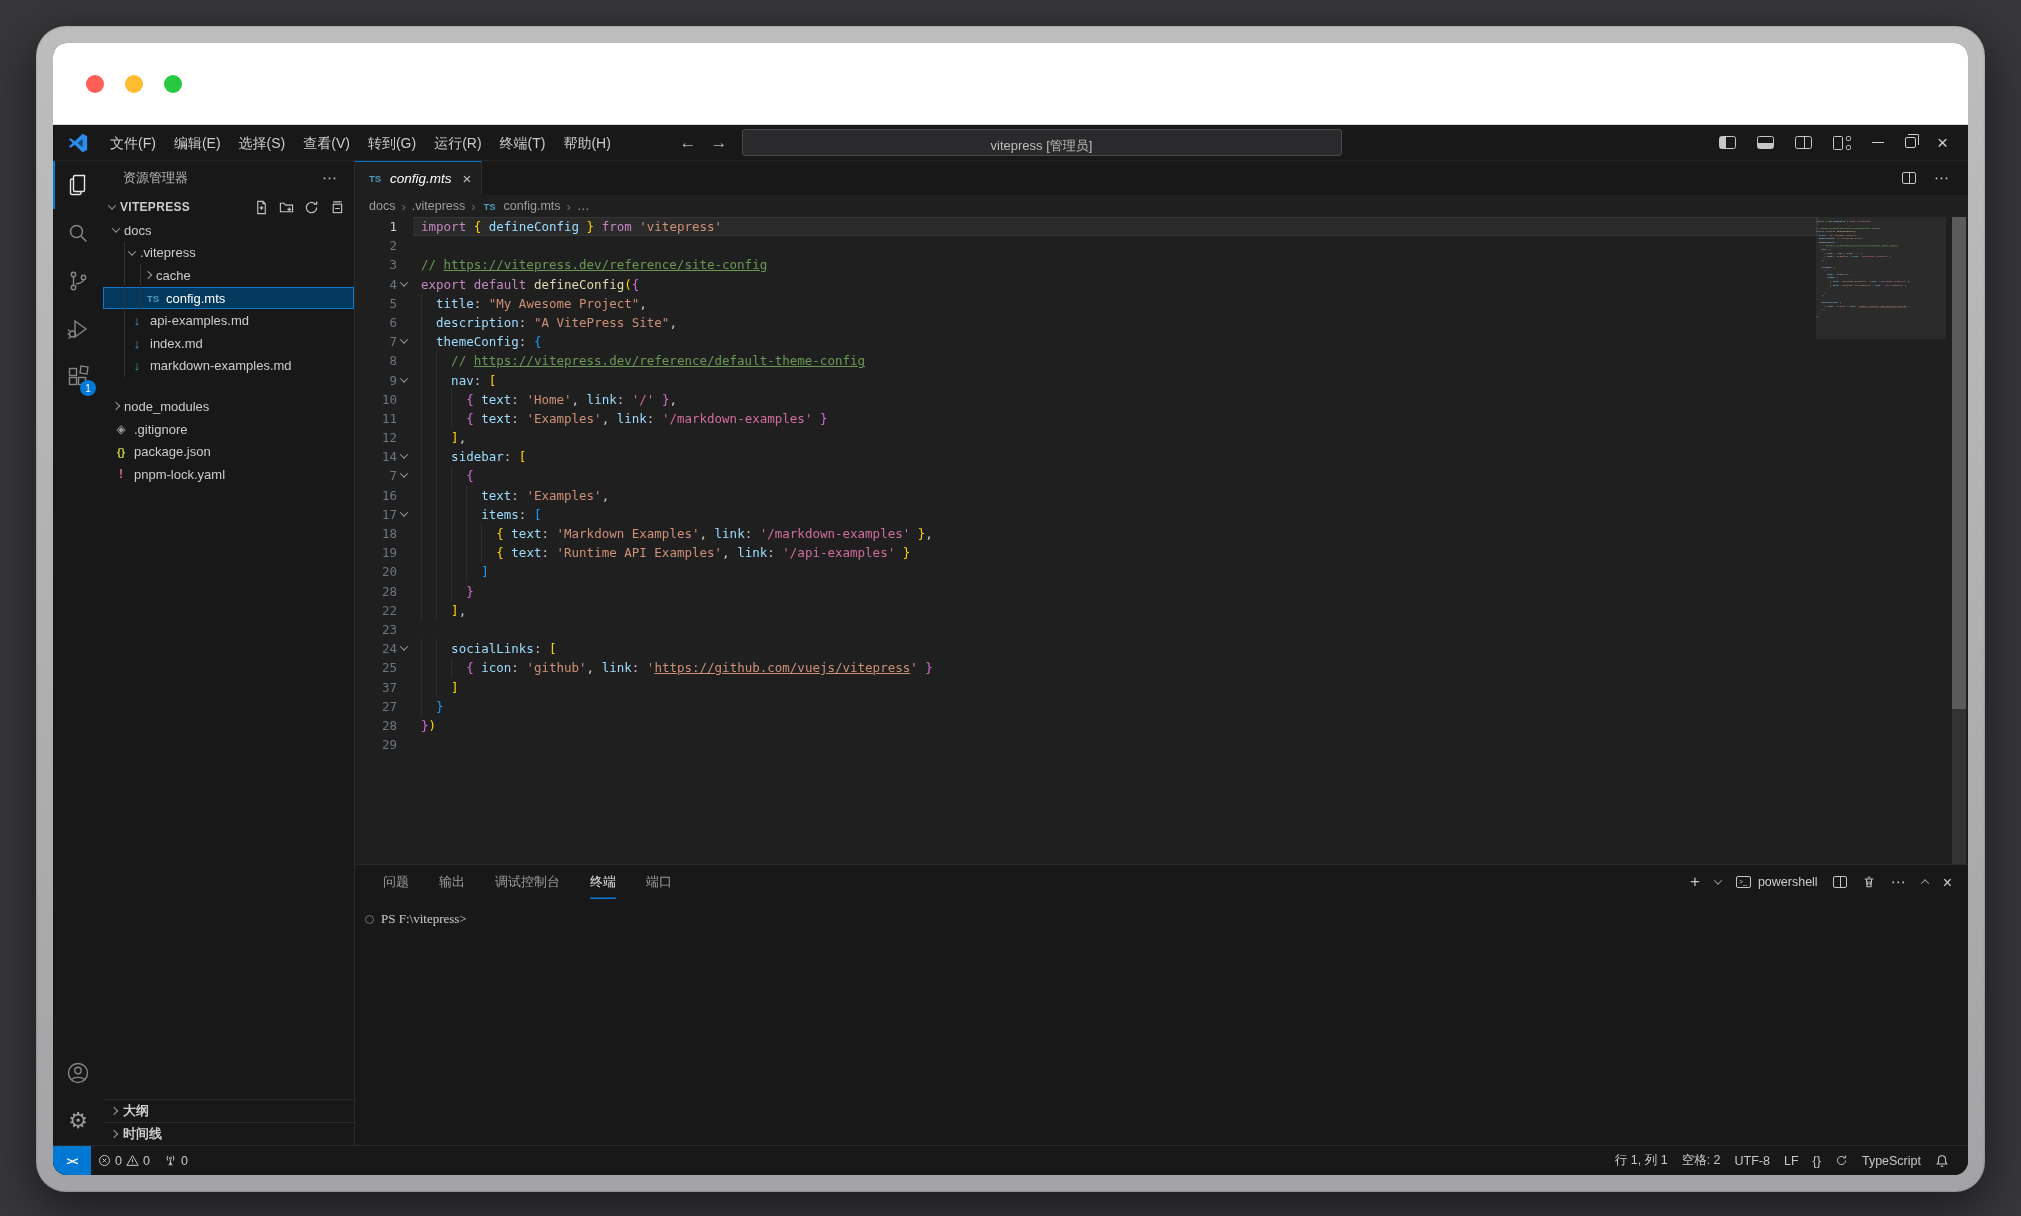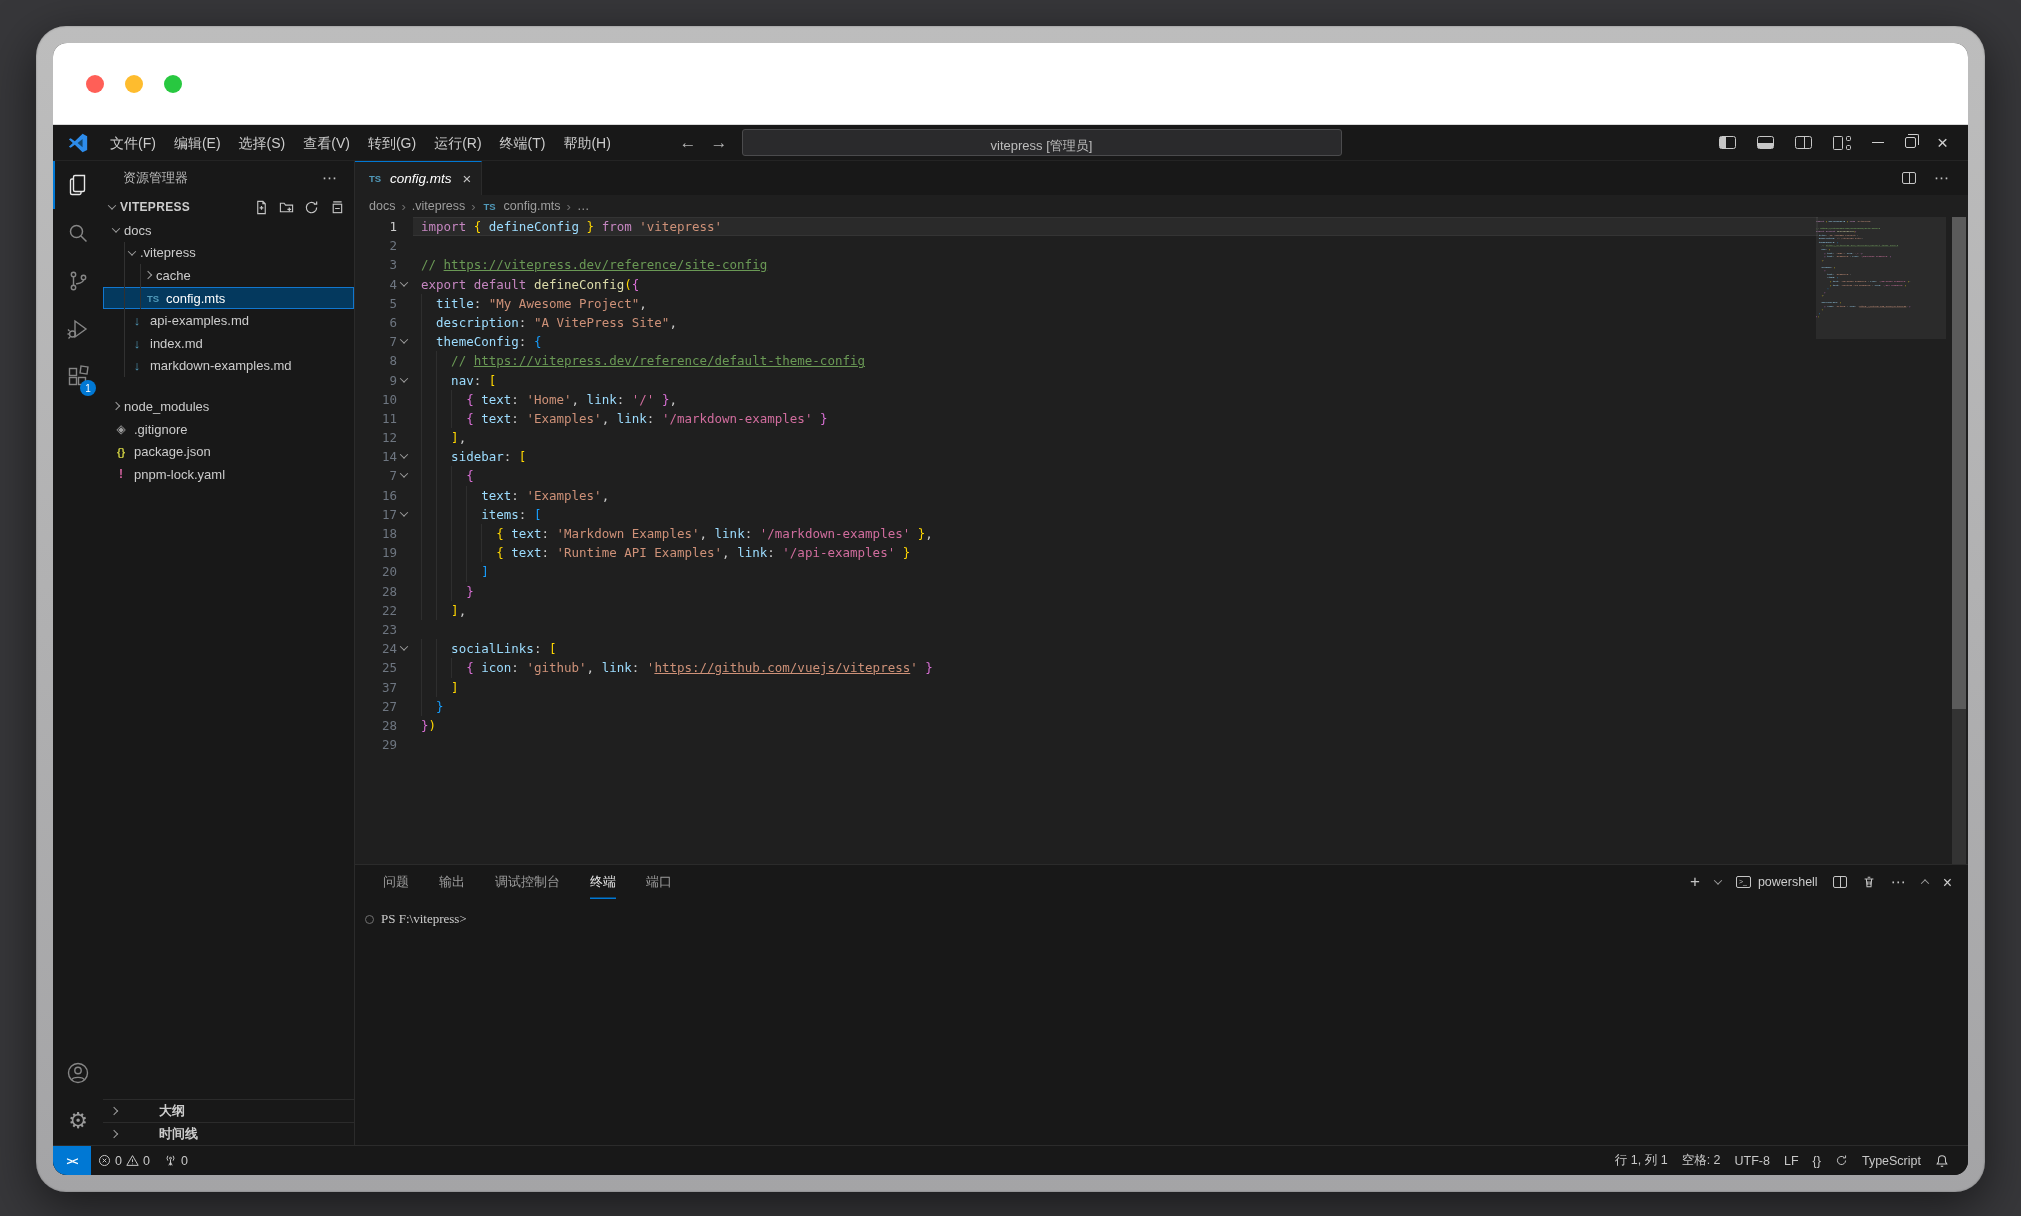--- a/index.html
+++ b/index.html
@@ -70,21 +70,21 @@
   .chv { display:inline-block; width:6px; height:6px; border-right:1.4px solid #9d9d9d; border-bottom:1.4px solid #9d9d9d; }
   .chv.down { transform:rotate(45deg) translate(-1px,-1px); }
   .chv.right { transform:rotate(-45deg); }
   .fi { display:inline-block; width:16px; text-align:center; font-weight:bold; }
   .fi-ts { color:#519aba; font-size:9.5px; }
   .fi-md { color:#519aba; font-size:13px; }
   .fi-git { color:#9d9d9d; font-size:12px; font-weight:normal; }
   .fi-json { color:#cbcb41; font-size:10.5px; }
   .fi-yaml { color:#d1619e; font-size:12px; }
   .sb-bottom .brow { height:23px; border-top:1px solid #2b2b2b; display:flex; align-items:center;
-    padding-left:8px; color:#cccccc; font-size:13px; font-weight:bold;gap:36px; }
+    padding-left:8px; color:#cccccc; font-size:13px; font-weight:bold; }
   .sb-bottom .brow .name { margin-left:6px; }
 
   
   .edcol { flex:1; min-width:0; display:flex; flex-direction:column; background:#1f1f1f; }
   .tabbar { height:34px; background:#181818; display:flex; align-items:stretch; }
   .tab { background:#1f1f1f; border-top:1.5px solid #0078d4; border-right:1px solid #2b2b2b;
     display:flex; align-items:center; gap:7px; padding:0 10px 0 12px; }
   .tab .tlabel { color:#ffffff; font-size:13.5px; font-style:italic; }
   .tab .tclose { color:#c5c5c5; font-size:15px; margin-left:4px; }
   .tab-rest { flex:1; display:flex; align-items:center; justify-content:flex-end; gap:18px; padding-right:18px; }

